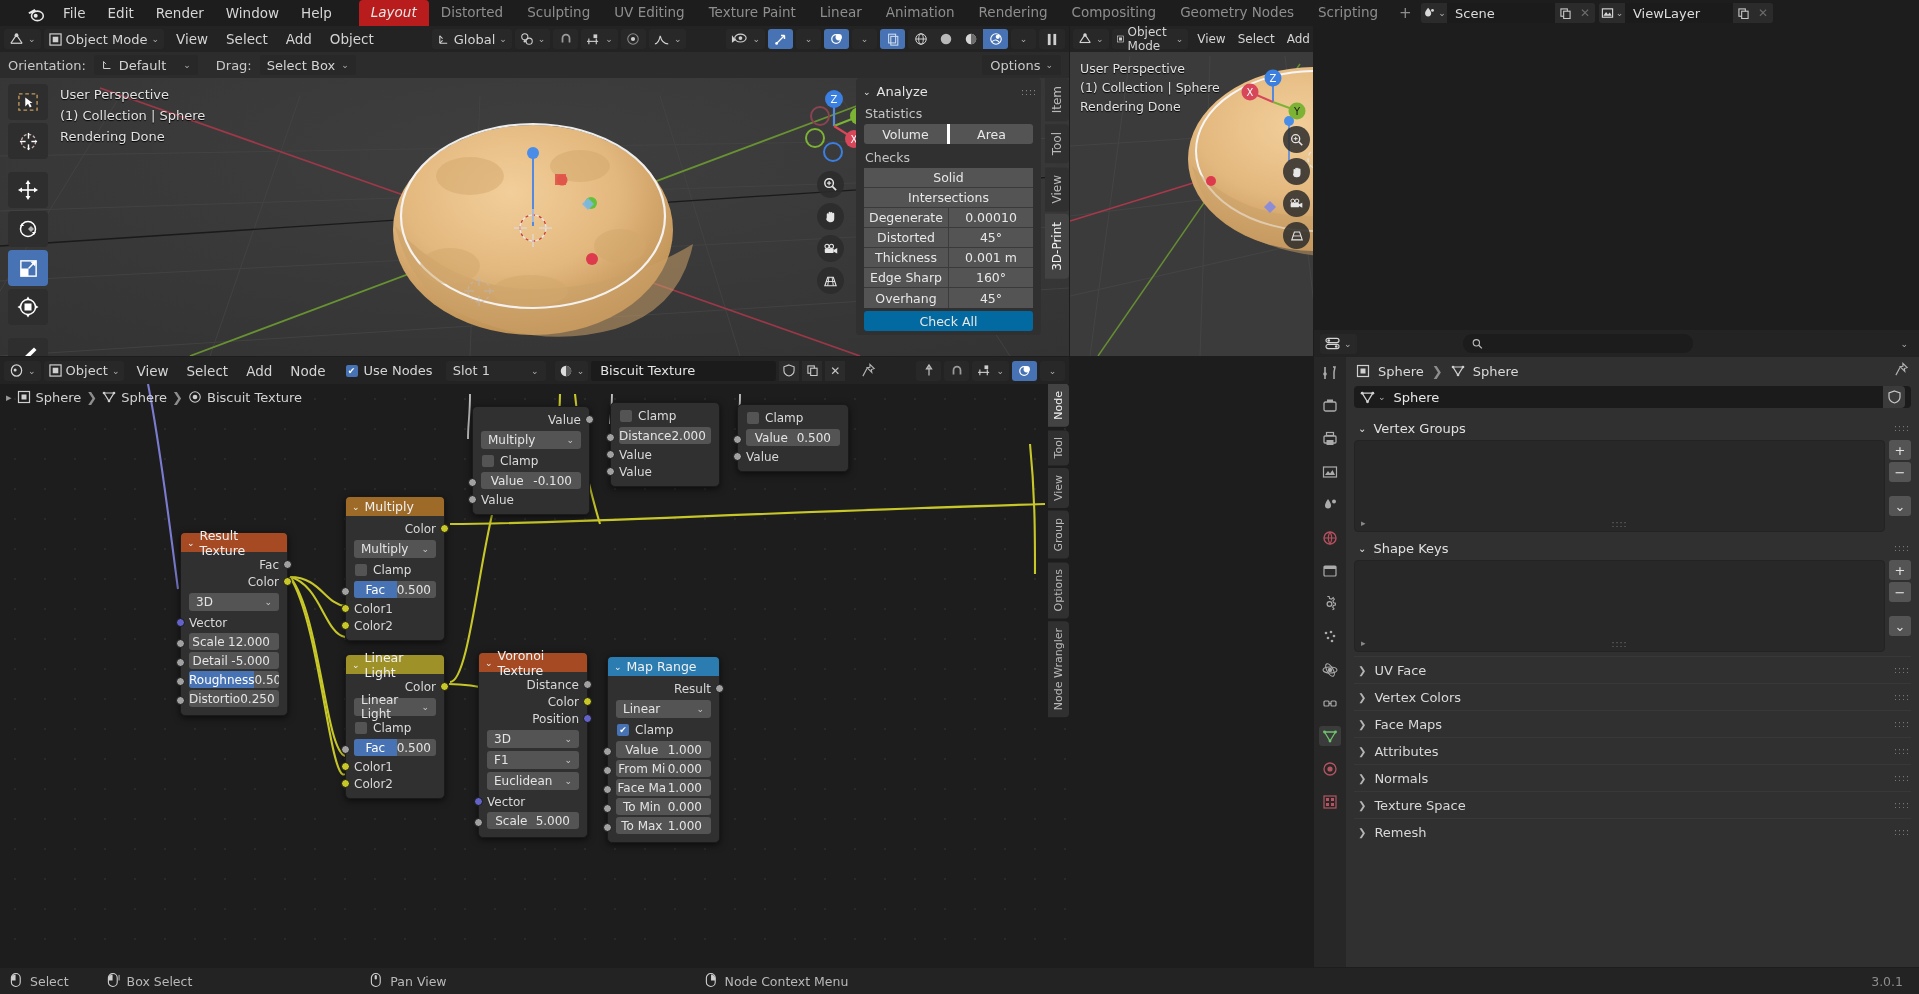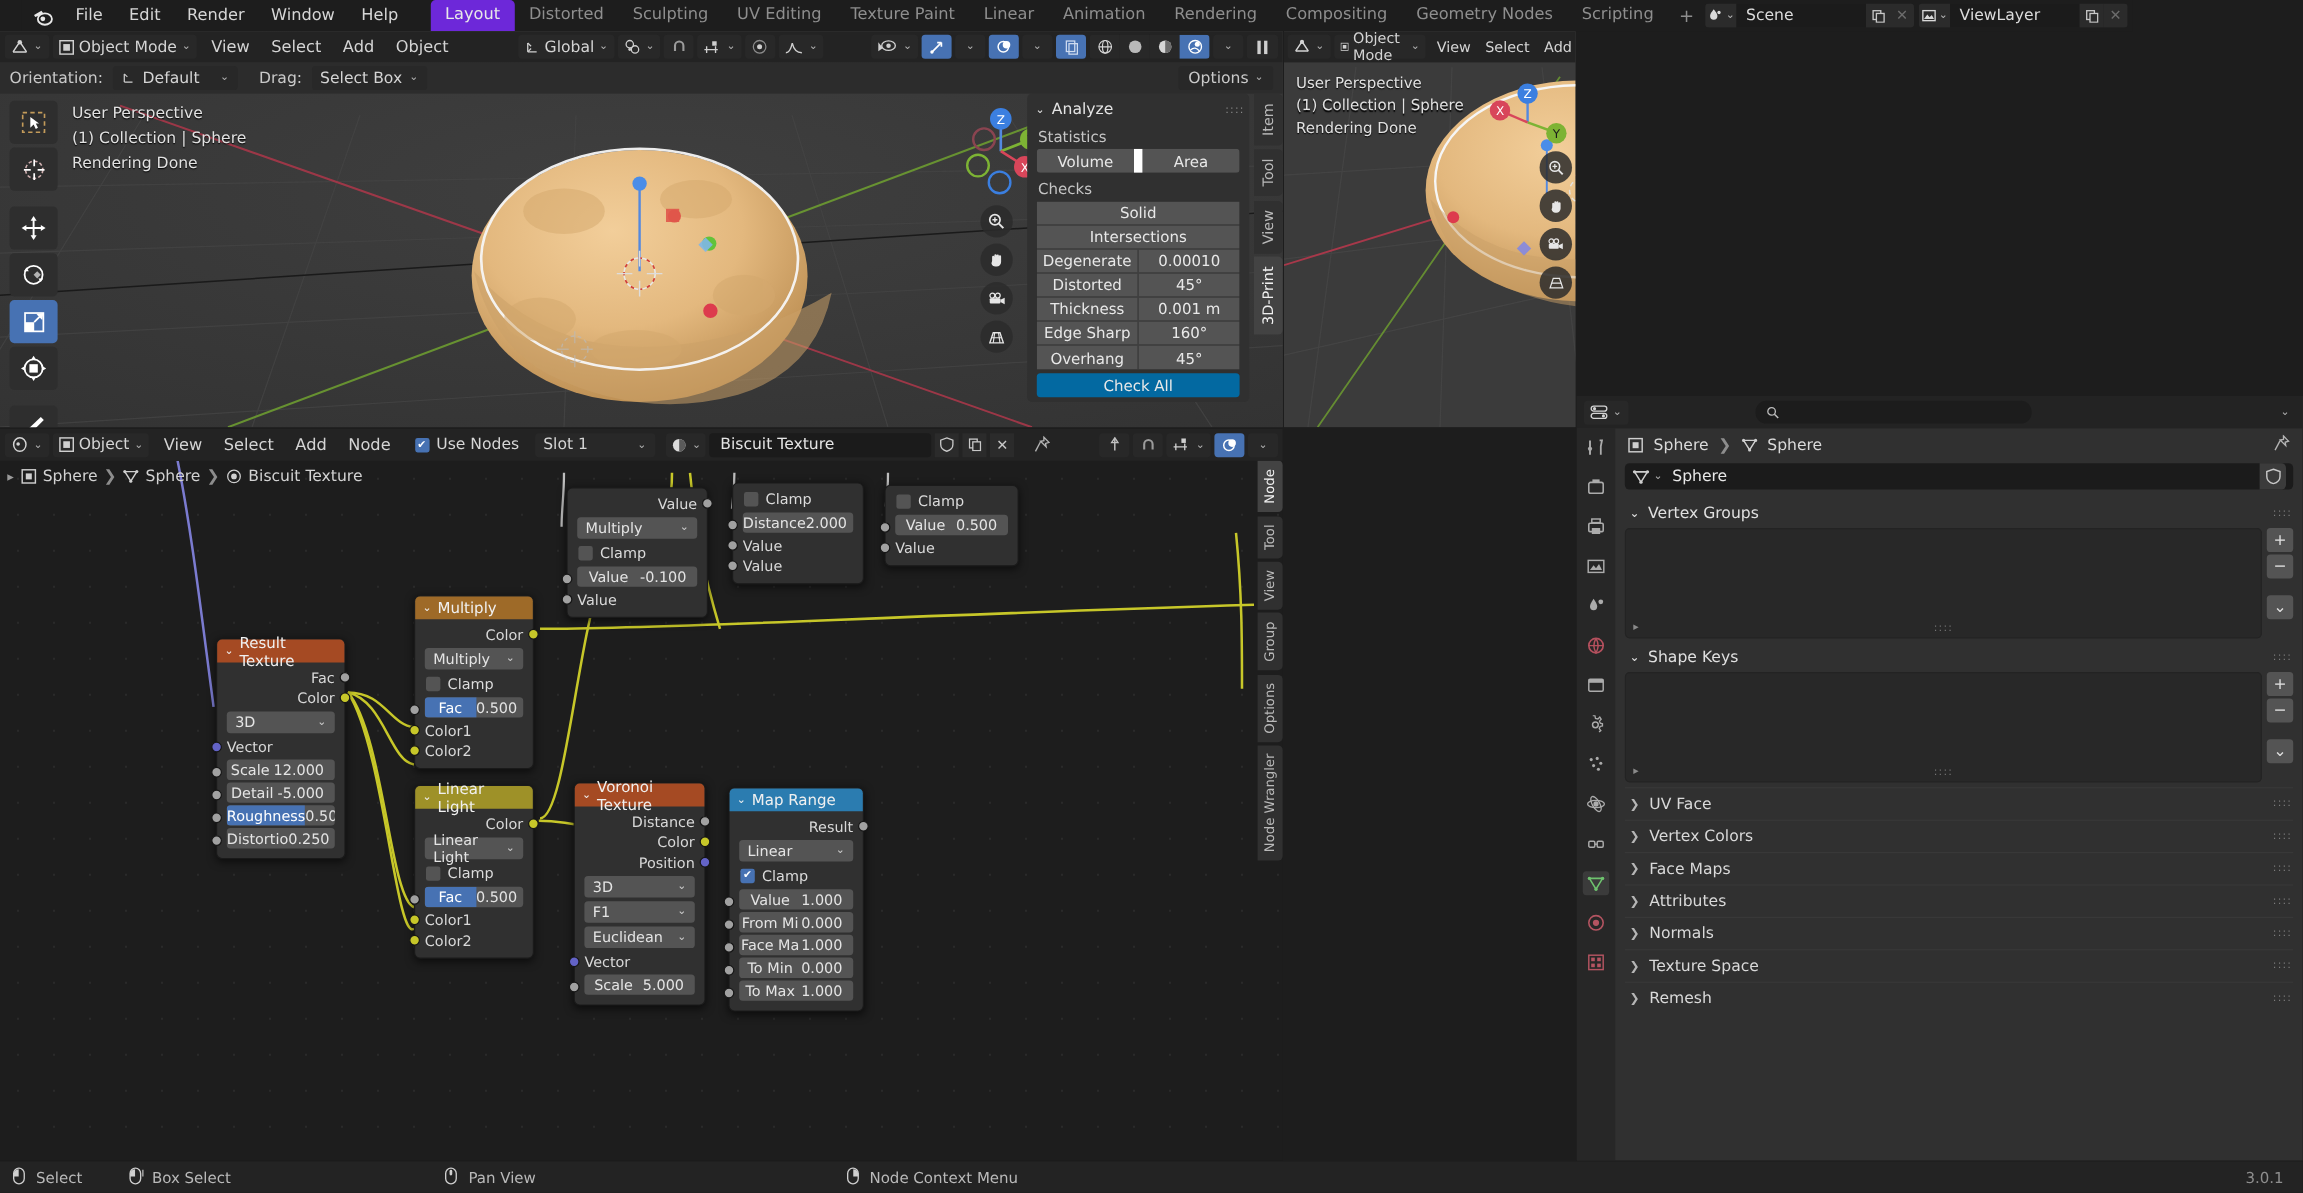--- a/index.html
+++ b/index.html
@@ -12,21 +12,21 @@
   }
   .app{position:relative;width:1919px;height:994px;}
 
   
   .topbar{position:absolute;left:0;top:0;width:1759px;height:26px;background:#1d1d1d;display:flex;align-items:center;margin-left:18px;}
   .blender-logo{width:34px;height:26px;display:flex;align-items:center;justify-content:center;}
   .menu{display:flex;align-items:center;gap:0px;}
   .menu .mi{padding:2px 11px;color:#d6d6d6;font-size:13.5px;line-height:18px;cursor:default;}
   .wstabs{display:flex;align-items:flex-end;height:26px;margin-left:16px;}
   .wtab{padding:4px 12px 5px;font-size:13.5px;color:#8e8e8e;border-radius:4px 4px 0 0;line-height:17px;}
-  .wtab.active{background:#6d28d9;color:#e8e8e8;}
+  .wtab.active{background:#b91c1c;color:#e8e8e8;font-style:italic;}
   .wplus{padding:3px 9px;color:#8e8e8e;font-size:15px;}
   .topright{margin-left:auto;display:flex;align-items:center;height:26px;padding-right:4px;gap:4px;}
   .idblock{display:flex;align-items:center;height:20px;background:#232323;border-radius:3px;overflow:hidden;}
   .idicon{width:26px;height:20px;background:#2b2b2b;display:flex;align-items:center;justify-content:center;}
   .idname{background:#1b1b1b;height:20px;min-width:108px;display:flex;align-items:center;padding:0 8px;font-size:13px;color:#dcdcdc;}
   .idbtn{width:20px;height:20px;background:#2b2b2b;display:flex;align-items:center;justify-content:center;color:#c8c8c8;font-size:12px;}
   .idbtn.dim{color:#6c6c6c;}
   .chev{font-size:9px;color:#b4b4b4;margin-left:2px;}
 
   
@@ -50,21 +50,21 @@
   .tgap{height:7px;}
   .gizmo{position:absolute;right:195px;top:60px;width:80px;height:80px;z-index:8;}
   .navbtns{position:absolute;right:225px;top:145px;display:flex;flex-direction:column;gap:5px;z-index:8;}
   .nav{width:27px;height:27px;border-radius:50%;background:rgba(43,43,43,.85);display:flex;align-items:center;justify-content:center;}
   
   .npanel{position:absolute;right:28px;top:52px;width:185px;background:#303030;border-radius:4px;z-index:9;padding:3px 0 0;}
   .np-hd{display:flex;align-items:center;height:21px;padding:0 7px;font-size:13px;color:#e4e4e4;}
   .np-lbl{padding:4px 9px 3px;font-size:12.5px;color:#c5c5c5;}
   .np-row{display:flex;margin:0 8px 2px;border-radius:3px;overflow:hidden;}
   .np-row > div{flex:1;background:#545454;height:20px;display:flex;align-items:center;justify-content:center;font-size:12.5px;color:#e8e8e8;}
-  .np-row > div + div{border-left:7px solid #ffffff;}
+  .np-row > div + div{border-left:3px solid #ffffff;}
   .np-stack{margin:0 8px;border-radius:0;overflow:hidden;}
   .np-stack .r{display:flex;height:20px;border-bottom:1px solid #3a3a3a;}
   .np-stack .r:last-child{border-bottom:none;}
   .np-stack .r .c{background:#545454;flex:1;display:flex;align-items:center;justify-content:center;font-size:12.5px;color:#e8e8e8;}
   .np-stack .r .c+.c{border-left:1px solid #3c3c3c;}
   .np-full{margin:3px 8px 4px;height:20px;background:#0369a1;border-radius:3px;display:flex;align-items:center;justify-content:center;font-size:12.5px;color:#e8e8e8;}
   .dots{margin-left:auto;color:#8b8b8b;font-size:9px;letter-spacing:1px;line-height:6px;width:13px;}
   .vtabs{position:absolute;right:0;top:52px;width:28px;z-index:9;display:flex;flex-direction:column;gap:3px;align-items:flex-end;}
   .vtab{writing-mode:vertical-rl;transform:rotate(180deg);background:#303030;color:#b9b9b9;font-size:12px;padding:8px 5px;border-radius:4px 0 0 4px;}
   .vtab.active{background:#434343;color:#f0f0f0;}

